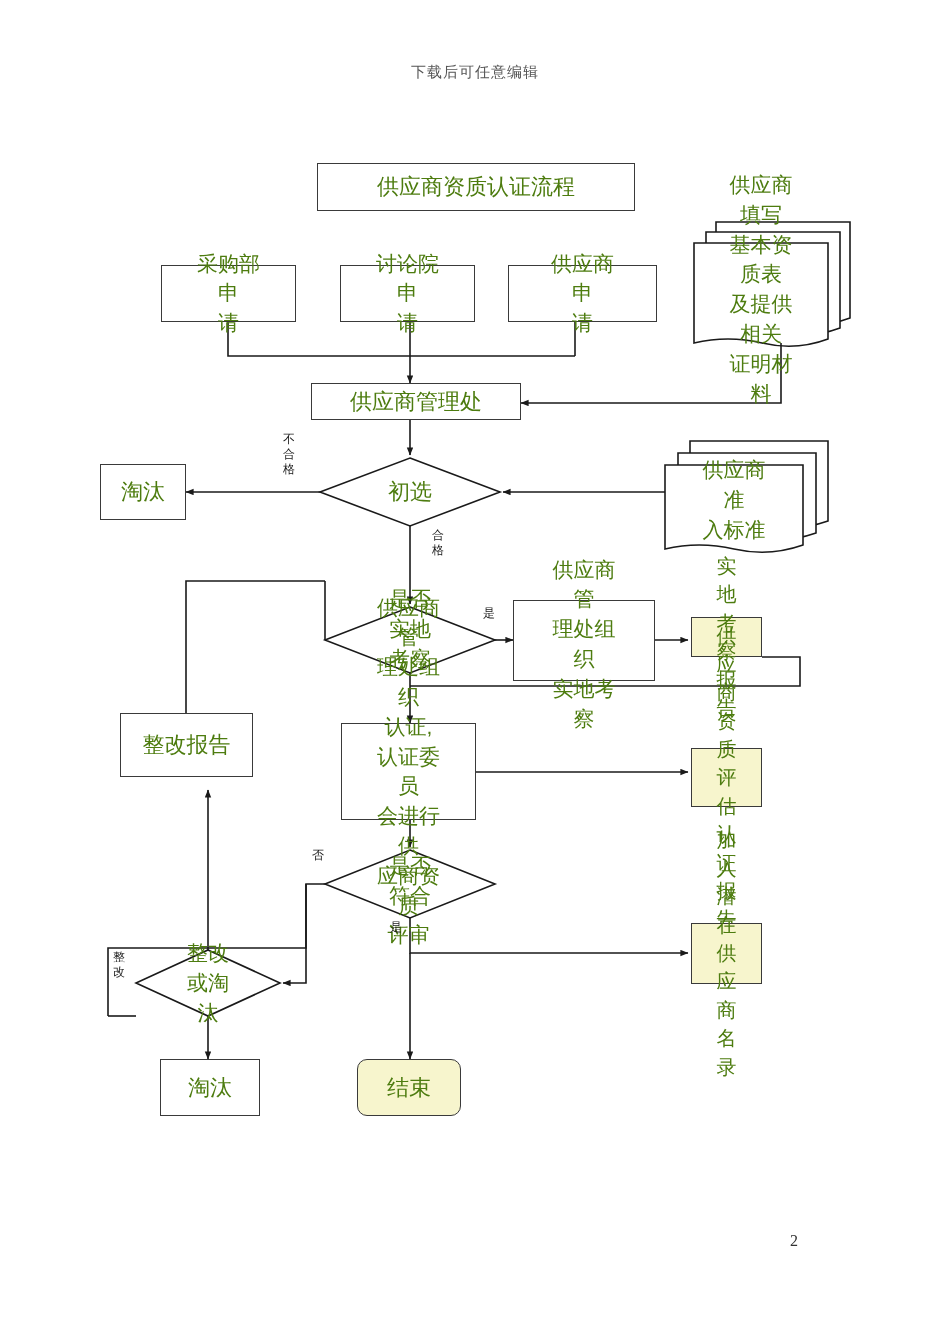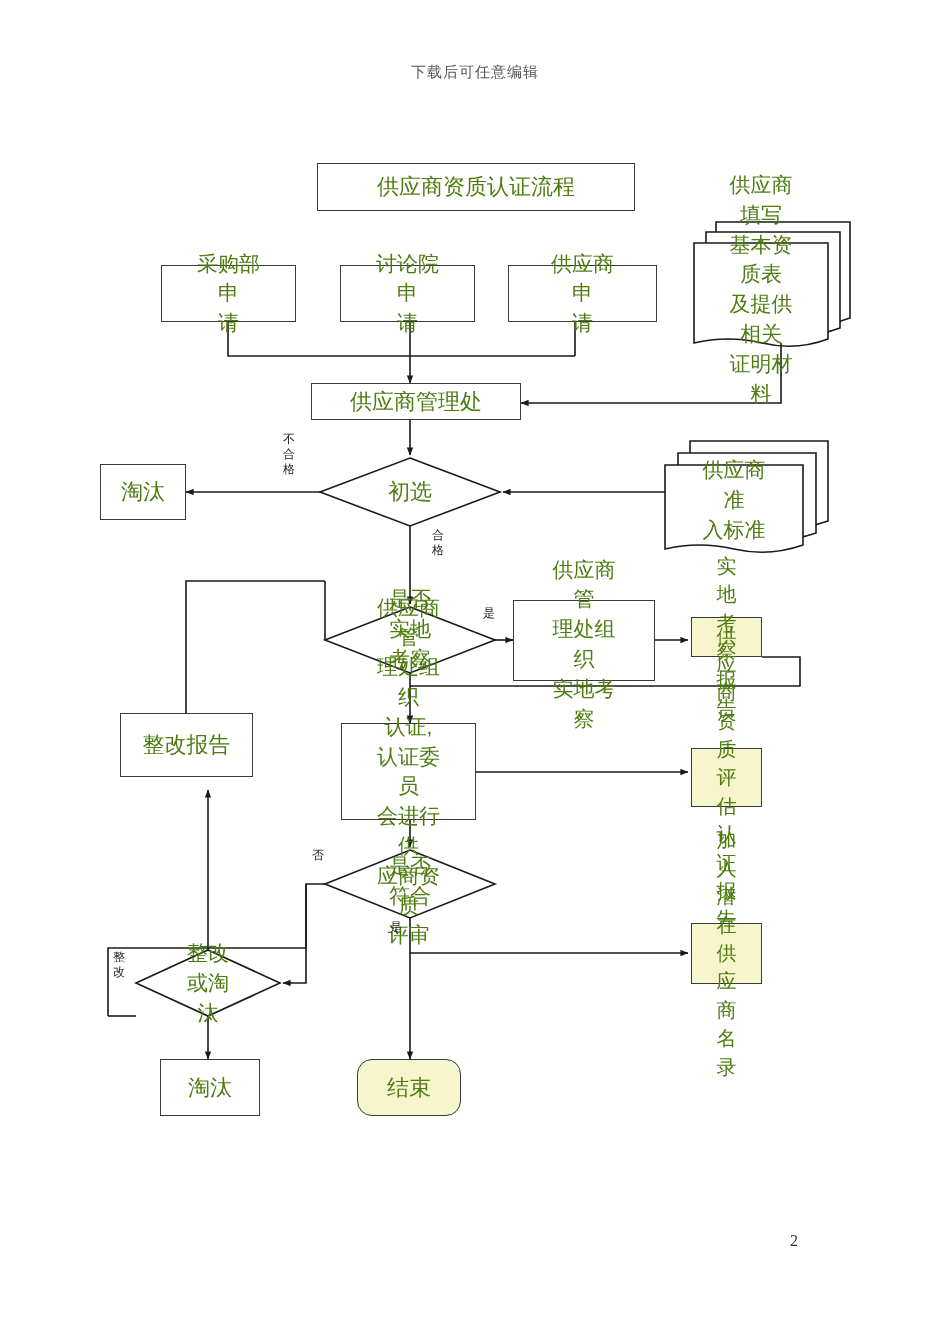--- a/index.html
+++ b/index.html
@@ -45,21 +45,21 @@
     box-sizing: border-box;
   }
   .box {
     border: 1.5px solid #3a3a3a;
     background: transparent;
   }
   .fill-yellow {
     background: #f7f5cd;
   }
   .rounded {
-    border-radius: 15px;
+    border-radius: 10px;
     padding-left: 25px;
   }
 
   
   .ovl {
     position: absolute;
     left: 50%;
     top: 50%;
     transform: translate(-50%, -50%);
     text-align: center;

